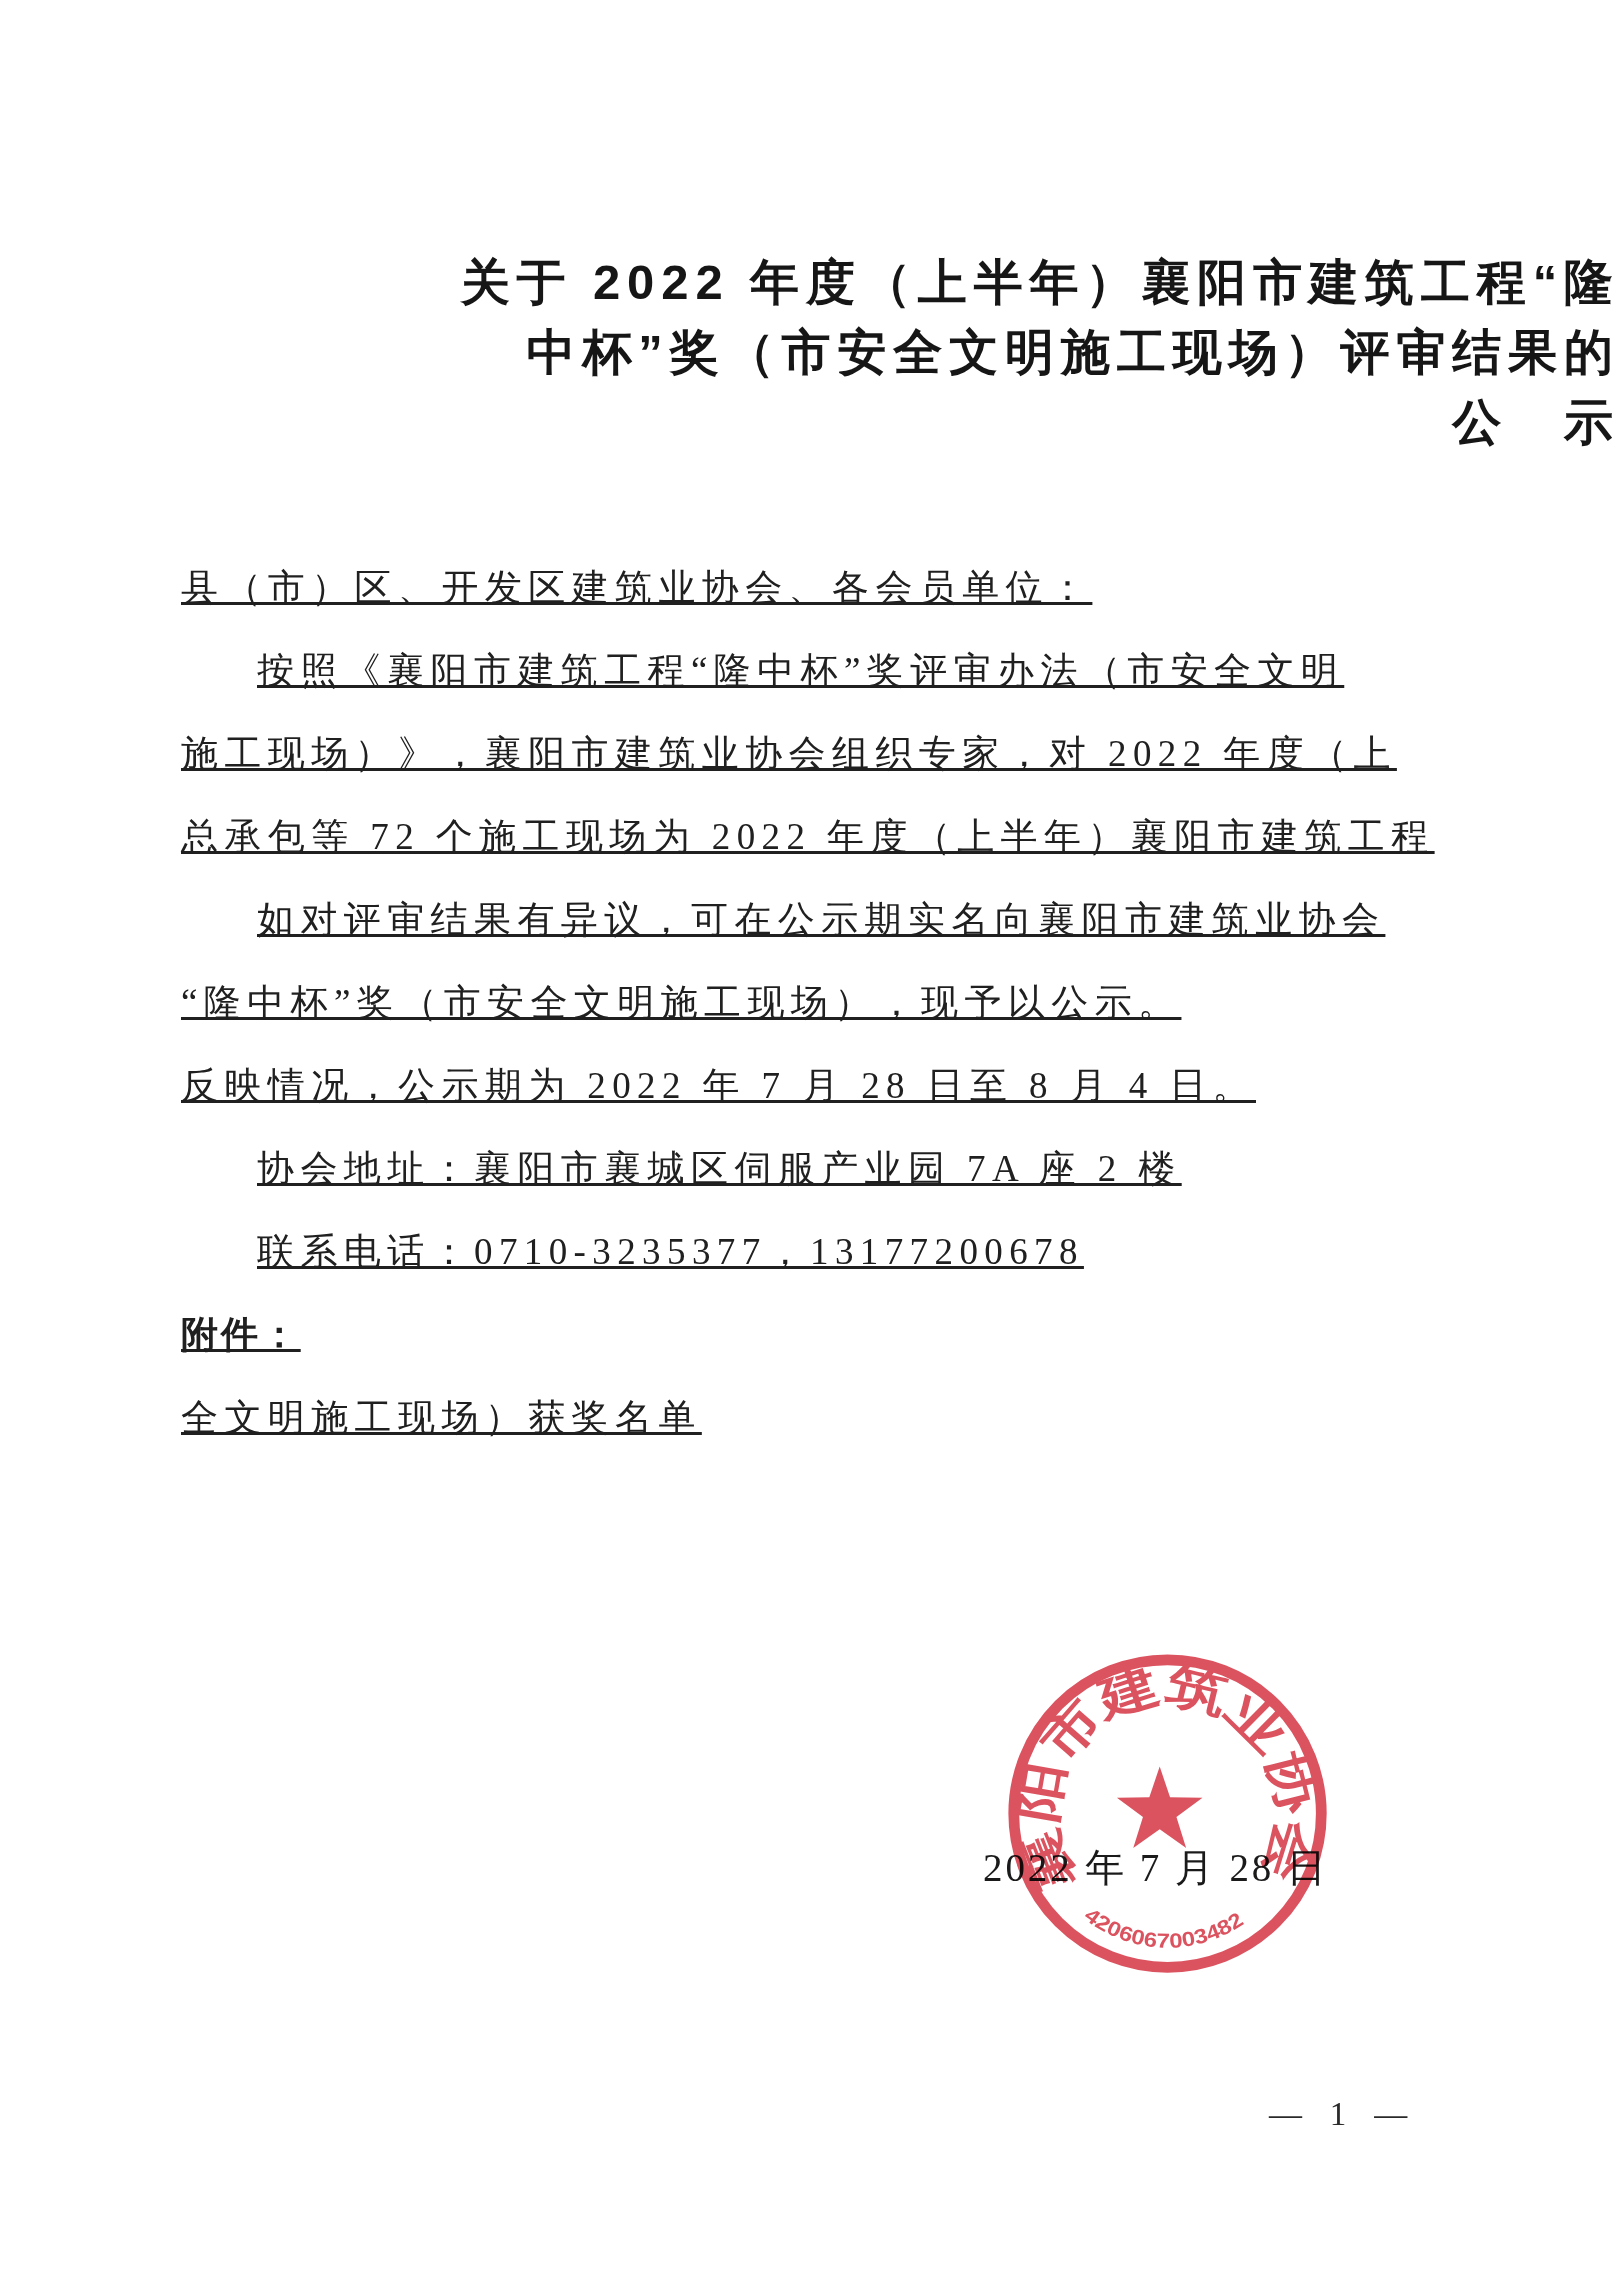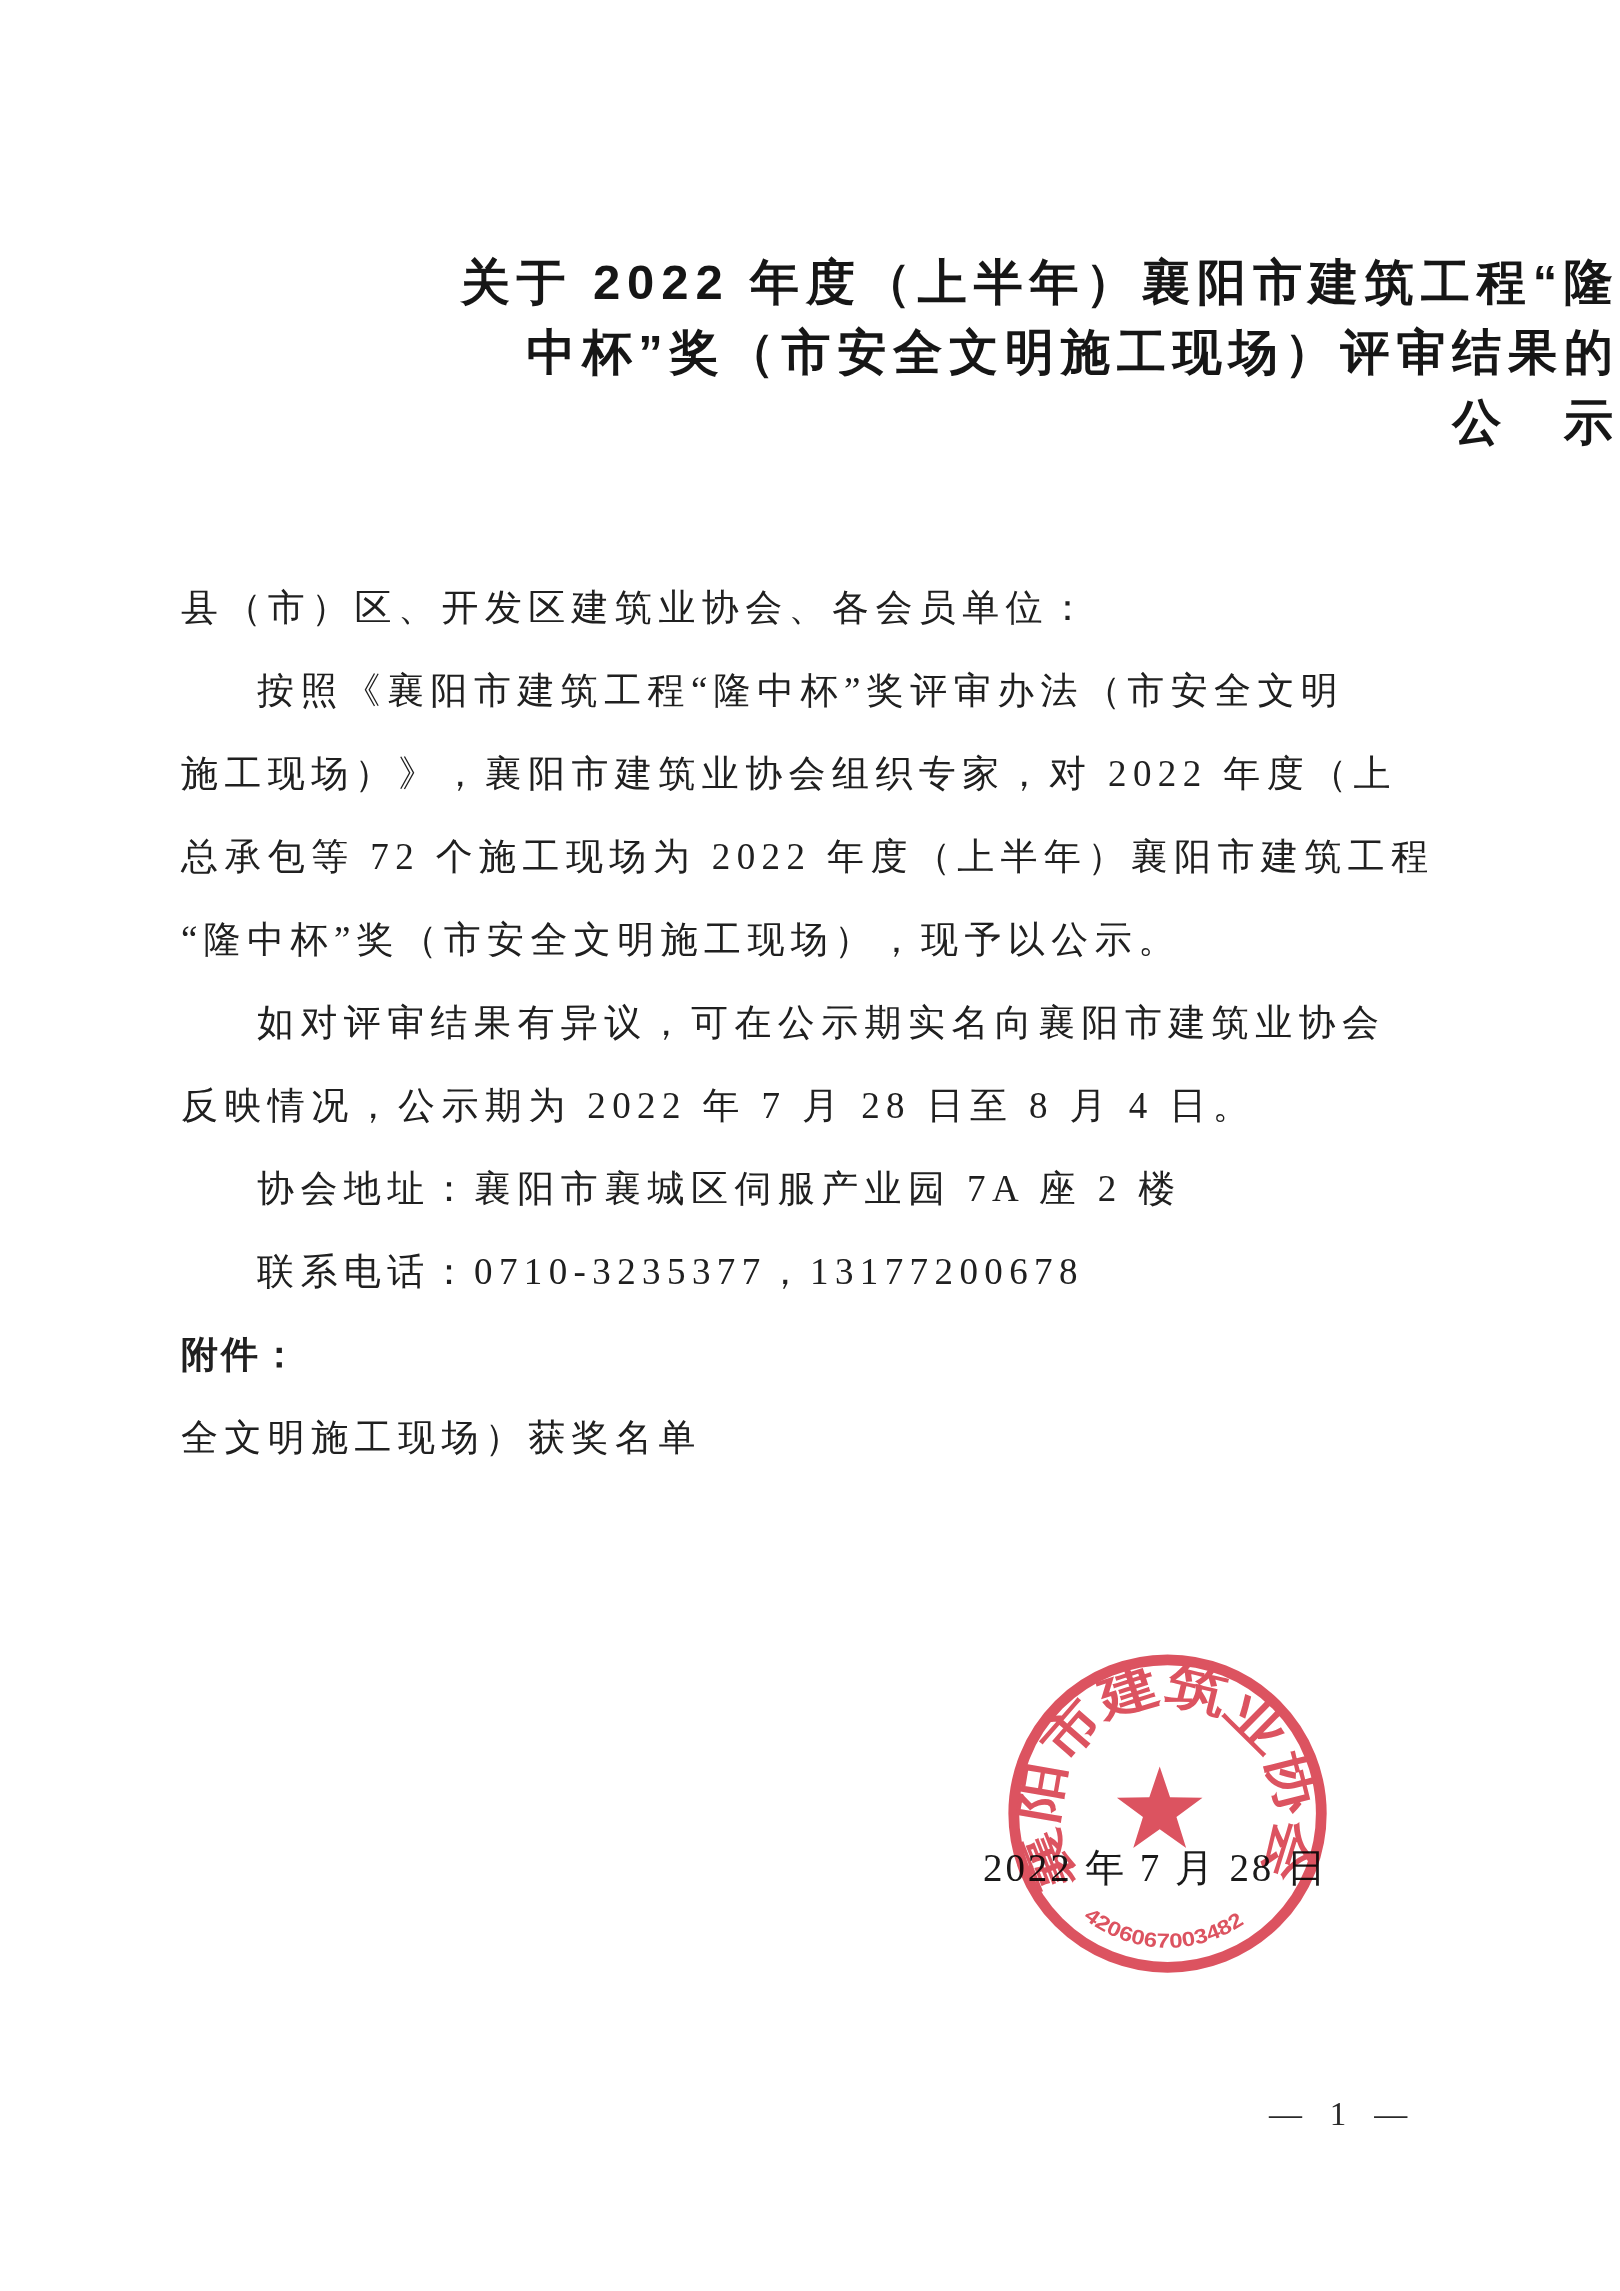--- a/index.html
+++ b/index.html
@@ -22,27 +22,28 @@
     font-family: "Liberation Sans", "DejaVu Sans", sans-serif;
     font-weight: 700;
     font-size: 49px;
     line-height: 70px;
     letter-spacing: 6.9px;
     color: #161616;
     white-space: nowrap;
   }
   .body-block {
     position: absolute;
-    top: 566px;
+    top: 546px;
     left: 181px;
     width: 1289px;
     font-size: 37px;
     line-height: 83px;
     letter-spacing: 6.4px;
     color: #202020;
+    text-decoration: underline;
   }
   .body-line { white-space: nowrap; height: 83px; }
   .ind-2 { padding-left: 76px; }
   .ind-3 { padding-left: 93px; }
   .attach-label {
     font-family: "Liberation Sans", "DejaVu Sans", sans-serif;
     font-weight: 700;
     letter-spacing: 2.9px;
   }
   .gap-before { margin-top: 13.7px; }
@@ -85,22 +86,22 @@
     <div>关于 2022 年度（上半年）襄阳市建筑工程“隆</div>
     <div>中杯”奖（市安全文明施工现场）评审结果的</div>
     <div>公　示</div>
   </div>
 
   <div class="body-block">
     <div class="body-line">县（市）区、开发区建筑业协会、各会员单位：</div>
     <div class="body-line ind-2">按照《襄阳市建筑工程“隆中杯”奖评审办法（市安全文明</div>
     <div class="body-line">施工现场）》，襄阳市建筑业协会组织专家，对 2022 年度（上</div>
     <div class="body-line">总承包等 72 个施工现场为 2022 年度（上半年）襄阳市建筑工程</div>
+    <div class="body-line ind-2">如对评审结果有异议，可在公示期实名向襄阳市建筑业协会</div>
     <div class="body-line">“隆中杯”奖（市安全文明施工现场），现予以公示。</div>
-    <div class="body-line ind-2">如对评审结果有异议，可在公示期实名向襄阳市建筑业协会</div>
     <div class="body-line">反映情况，公示期为 2022 年 7 月 28 日至 8 月 4 日。</div>
     <div class="body-line ind-2">协会地址：襄阳市襄城区伺服产业园 7A 座 2 楼</div>
     <div class="body-line ind-2">联系电话：0710-3235377，13177200678</div>
     <div class="body-line attach-label">附件：</div>
     <div class="body-line">全文明施工现场）获奖名单</div>
   </div>
 
   <div class="date-line">2022 年 7 月 28 日</div>
 
   <svg class="seal" viewBox="0 0 345 340" xmlns="http://www.w3.org/2000/svg">

